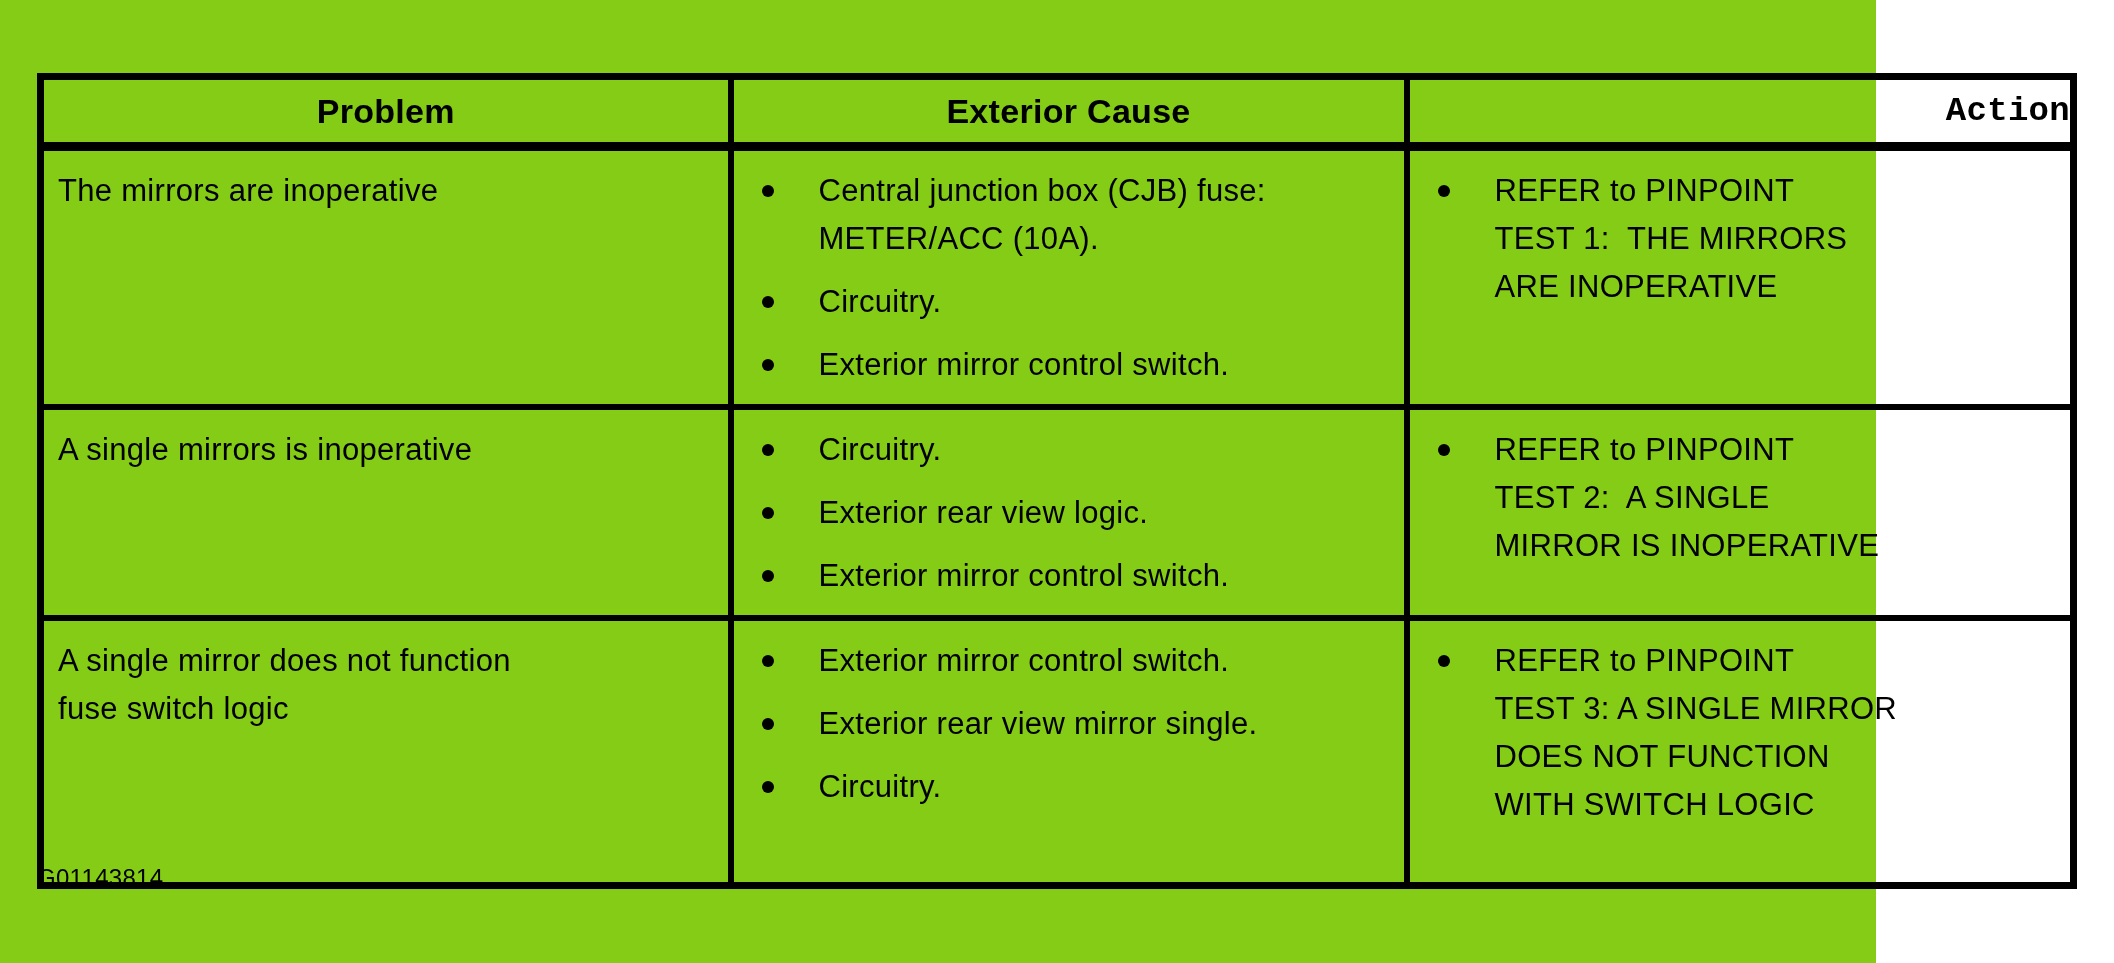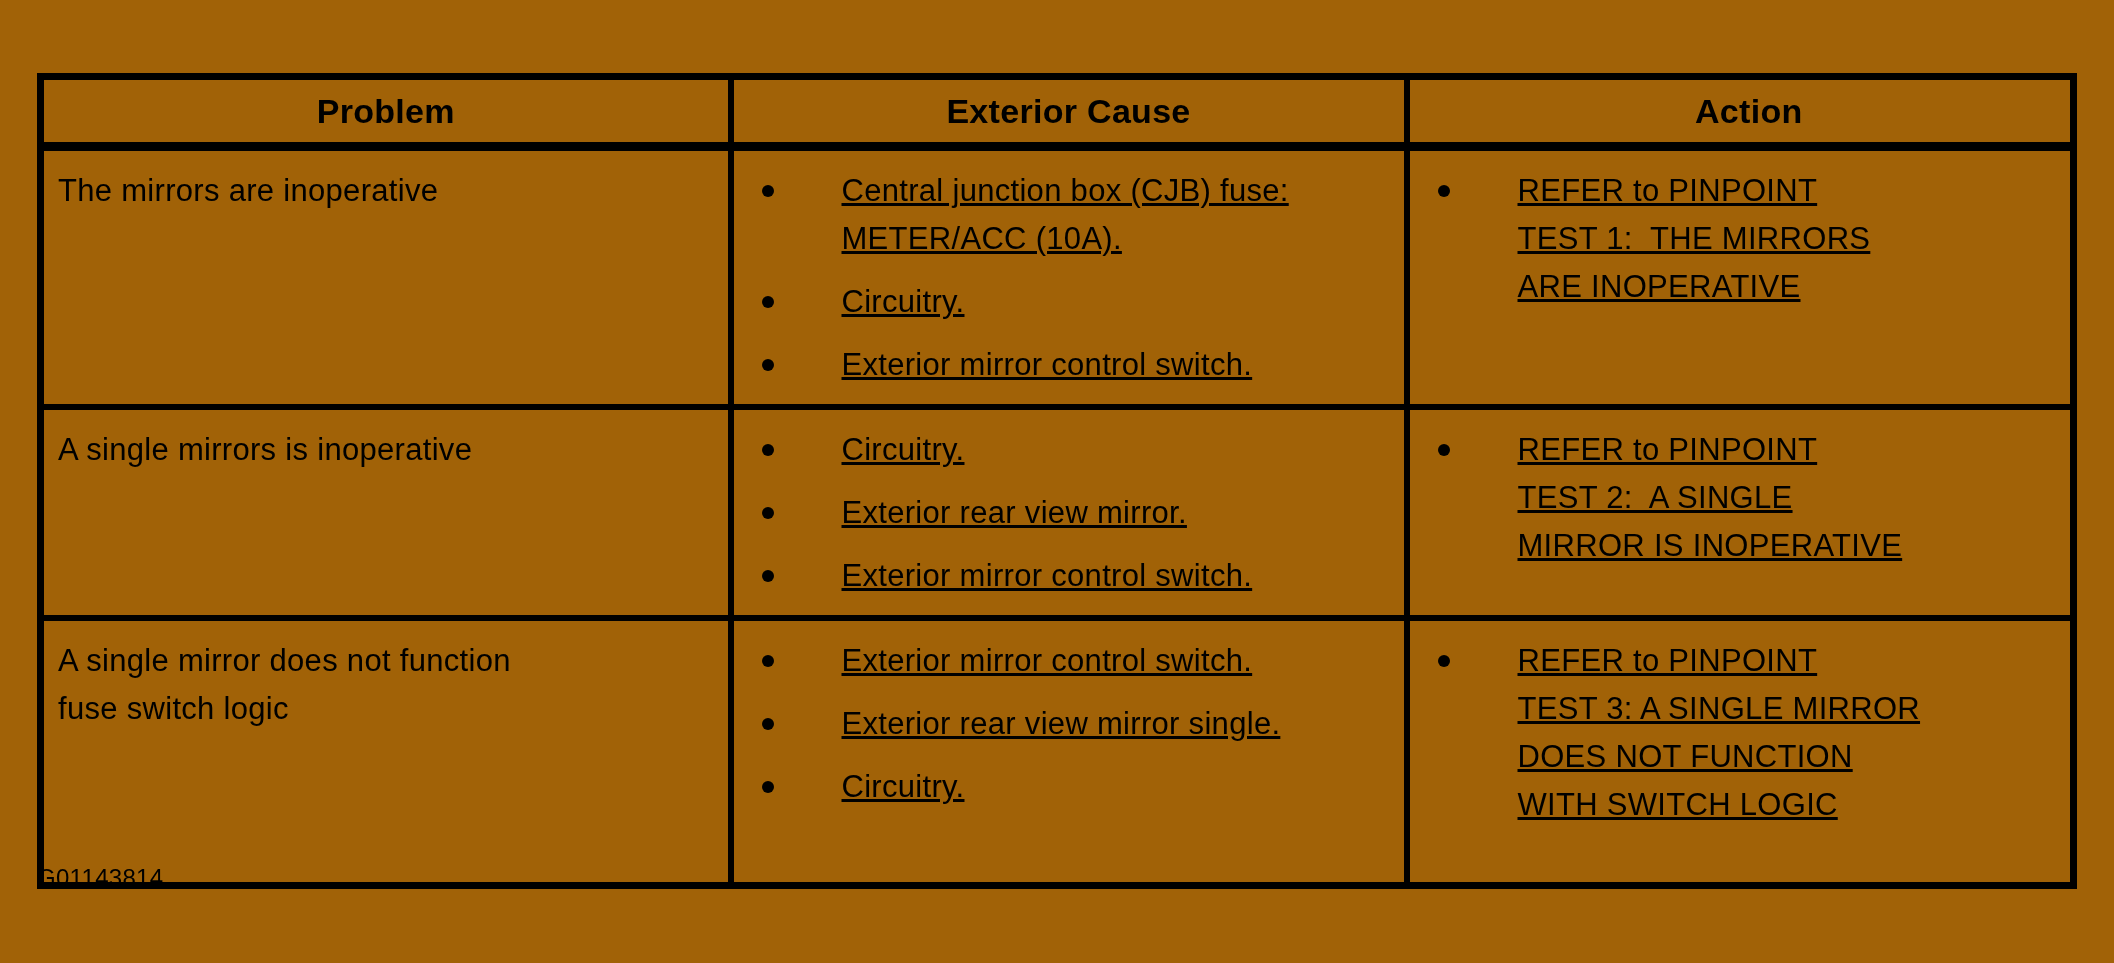--- a/index.html
+++ b/index.html
@@ -2,23 +2,23 @@
 <html><head>
 <meta charset="utf-8">
 <style>
   html, body {
     margin: 0;
     padding: 0;
     background: #ffffff;
   }
   .page {
     position: relative;
-    width: 2114px;
+    width: 1876px;
     height: 963px;
-    background: #a16207;
+    background: #84cc16;
     font-family: "Liberation Sans", "DejaVu Sans", sans-serif;
     color: #000000;
   }
   table.diag-table {
     position: absolute;
     left: 37px;
     top: 73px;
     width: 2040px;
     border-collapse: collapse;
     table-layout: fixed;
@@ -32,21 +32,21 @@
   }
   .diag-table thead th {
     border-bottom: 9px solid #000000;
     height: 62px;
     font-size: 34px;
     font-weight: bold;
     letter-spacing: 0.3px;
     vertical-align: middle;
   }
   th.col-problem, th.col-cause { text-align: center; }
-  th.col-action { text-align: center; padding-left: 18px; }
+  th.col-action { text-align: right; padding-left: 18px; font-family: Liberation Mono, monospace; }
 
   tr.row-1 { height: 209px; }
   tr.row-2 { height: 208px; }
   tr.row-3 { height: 267px; }
 
   td.problem-cell {
     padding: 16px 12px 0 14px;
     font-size: 31px;
     line-height: 48px;
     letter-spacing: 0.3px;
@@ -71,23 +71,22 @@
   }
   .bullet {
     flex: none;
     width: 12px;
     height: 12px;
     border-radius: 50%;
     background: #000000;
     margin-top: 18px;
   }
   .li-text {
-    margin-left: 68px;
+    margin-left: 45px;
     white-space: pre-wrap;
-    text-decoration: underline;
   }
   .figure-id {
     position: absolute;
     left: 37px;
     top: 864px;
     font-size: 24px;
     letter-spacing: 0.3px;
   }
 </style>
 </head>
@@ -144,21 +143,21 @@
       <tr class="row-2">
         <td class="problem-cell">A single mirrors is inoperative</td>
         <td class="causes-cell">
           <ul class="bullet-list">
             <li>
               <span class="bullet"></span>
               <span class="li-text">Circuitry.</span>
             </li>
             <li>
               <span class="bullet"></span>
-              <span class="li-text">Exterior rear view mirror.</span>
+              <span class="li-text">Exterior rear view logic.</span>
             </li>
             <li>
               <span class="bullet"></span>
               <span class="li-text">Exterior mirror control switch.</span>
             </li>
           </ul>
         </td>
         <td class="action-cell">
           <ul class="bullet-list">
             <li>

